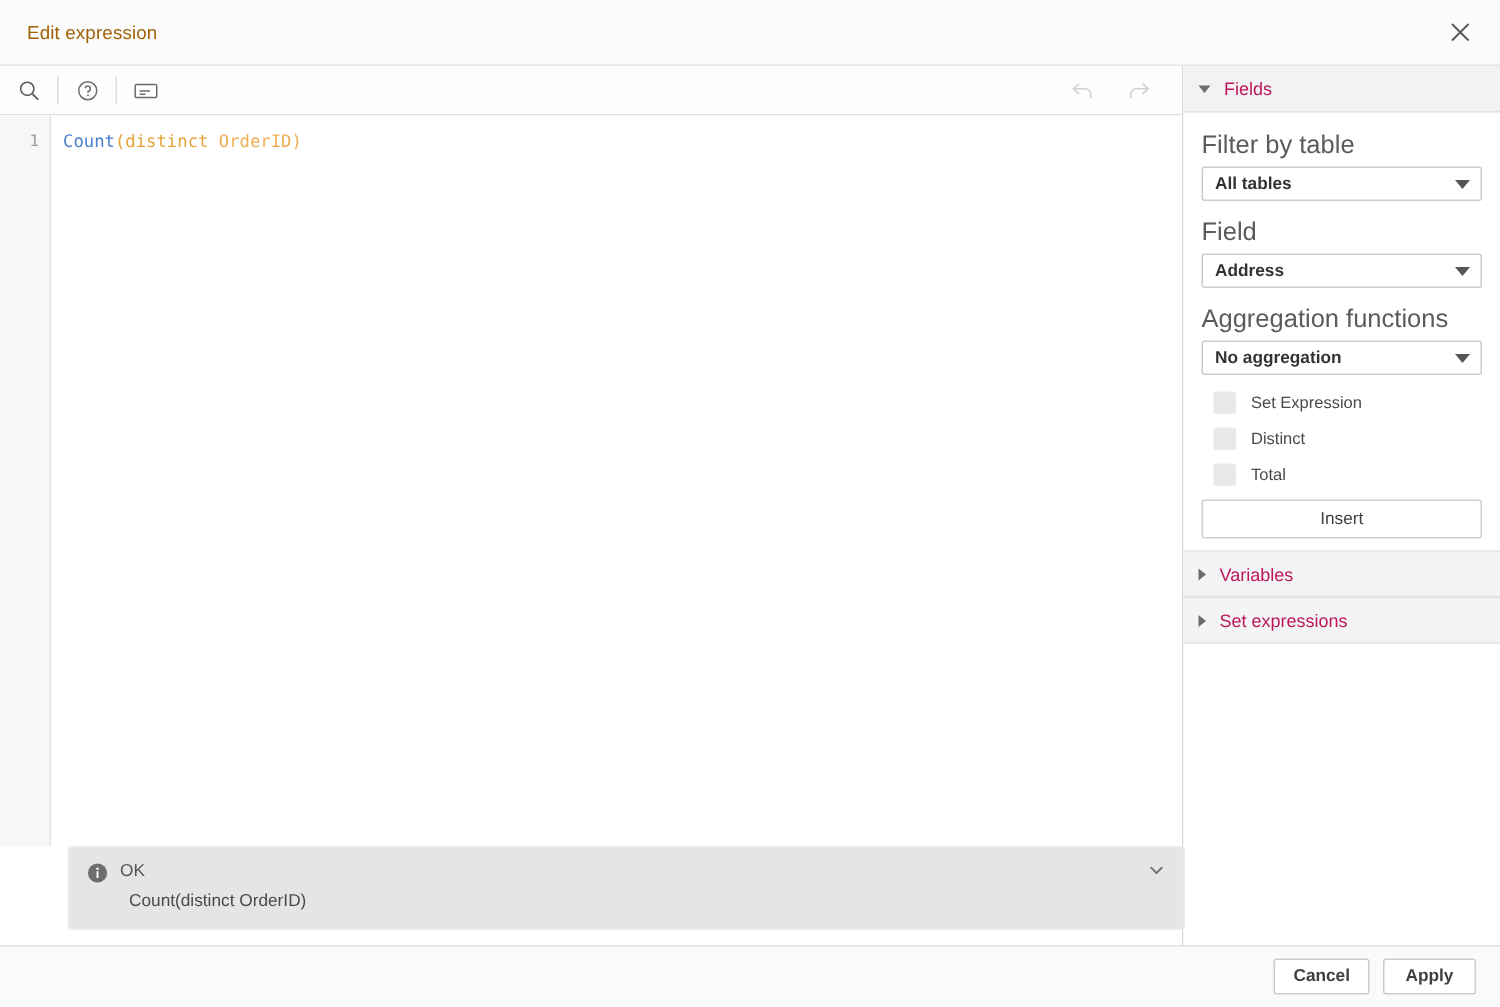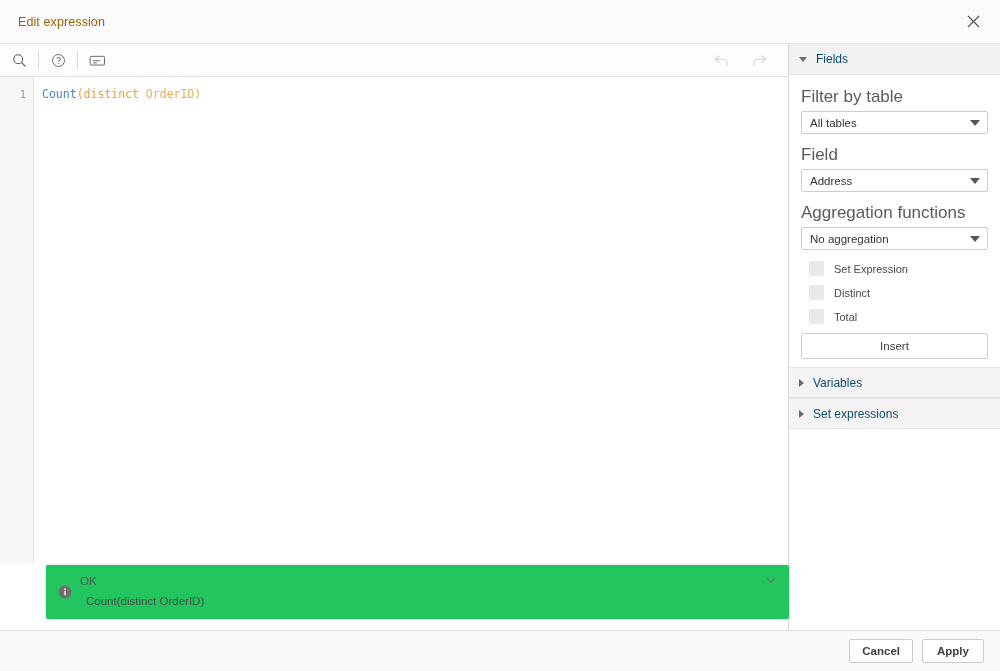--- a/index.html
+++ b/index.html
@@ -139,28 +139,27 @@
   .tok-field  { color: #f0ae54; }
 
   
   .status-wrap {
     padding: 0 0 10px 45px;
     background: #ffffff;
   }
   .status-box {
     width: 745px;
     box-sizing: border-box;
-    background: #22c55e;
+    background: #e5e5e5;
     border: 1px solid #ececec;
     border-radius: 3px;
     padding: 9px 12px 10px 12px;
     display: flex;
     position: relative;
     min-height: 43px;
-    align-items: center;
   }
   .status-icon {
     width: 14px;
     height: 14px;
     margin-right: 8px;
     flex: 0 0 auto;
     margin-top: 1px;
   }
   .status-main { flex: 1; }
   .status-title {
@@ -215,21 +214,21 @@
     border-right: 4px solid transparent;
     border-top: 5px solid #6b6b6b;
   }
   .tri.right {
     border-top: 4px solid transparent;
     border-bottom: 4px solid transparent;
     border-left: 5px solid #6b6b6b;
   }
   .sec-title {
     font-size: 12px;
-    color: #0c4a6e;
+    color: #be185d;
   }
   .sec-body {
     padding: 12px 12px 8px 12px;
   }
   .fld-label {
     font-size: 17px;
     color: #5b5b5b;
     margin-bottom: 4px;
   }
   .select {
@@ -241,21 +240,21 @@
     align-items: center;
     justify-content: space-between;
     padding: 0 7px 0 8px;
     box-sizing: border-box;
     margin-bottom: 11px;
     cursor: pointer;
   }
   .select-value {
     font-size: 11.5px;
     color: #333333;
-    font-weight: normal;
+    font-weight: bold;
     overflow: hidden;
     white-space: nowrap;
   }
   .caret {
     width: 0; height: 0;
     border-left: 5px solid transparent;
     border-right: 5px solid transparent;
     border-top: 6px solid #555555;
     flex: 0 0 auto;
   }

